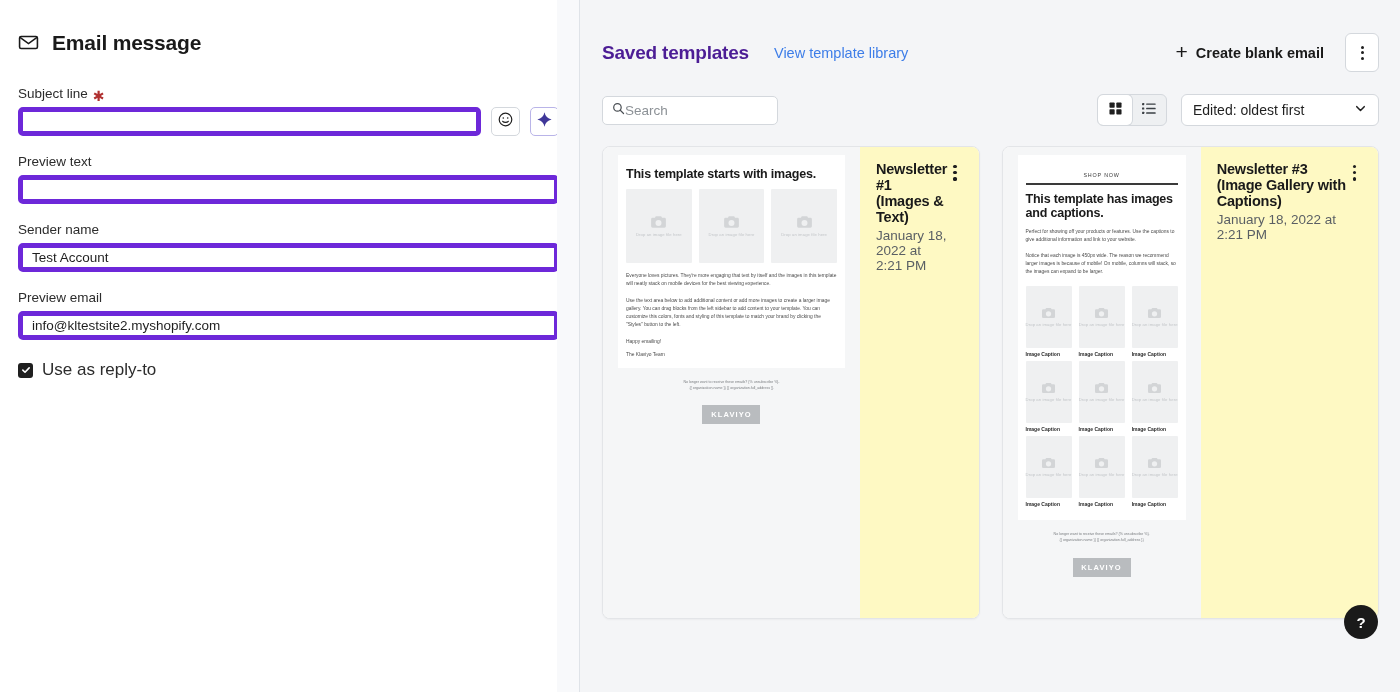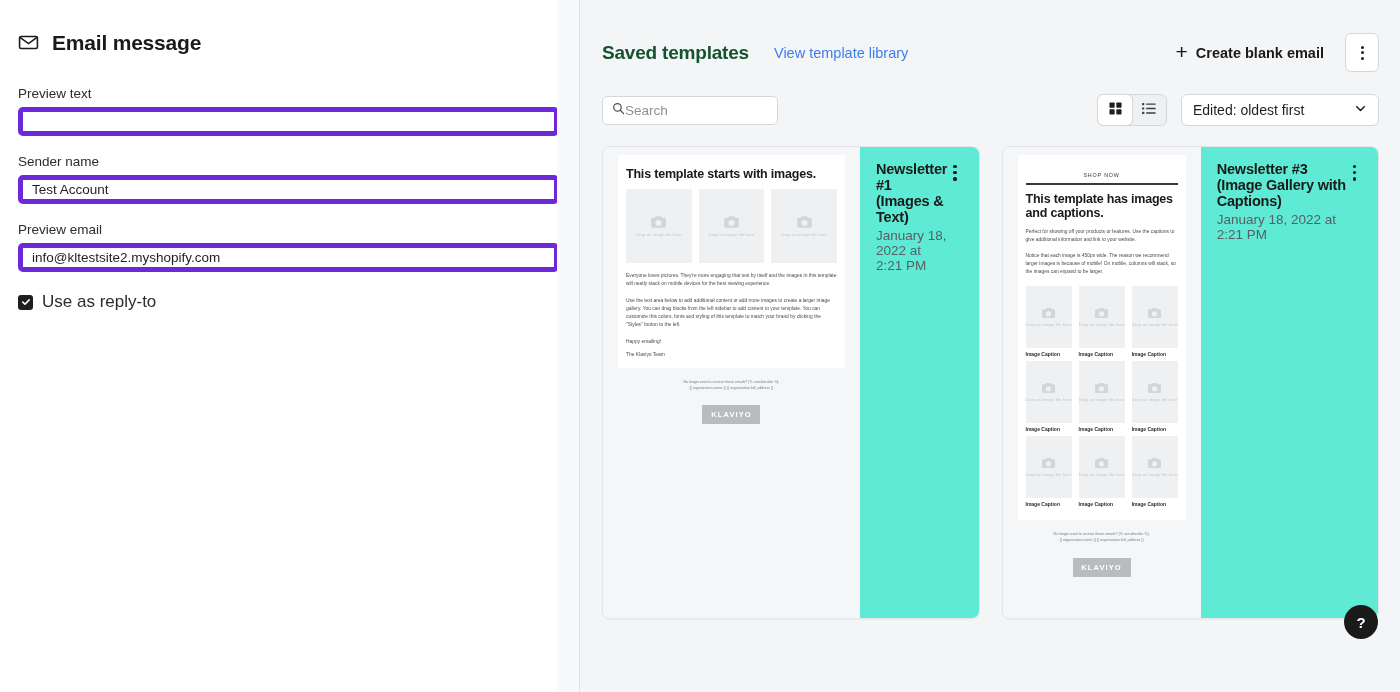--- a/index.html
+++ b/index.html
@@ -59,21 +59,21 @@
   }
   .cbox svg { display:block; }
   .cbox-label { font-size: 17px; color:#2c2c2c; }
 
   
   .right-panel {
     flex:1; height:692px; background:#f4f5f7;
     padding: 0; position:relative; overflow:hidden;
   }
   .rp-head { display:flex; align-items:center; padding: 33px 21px 0 22px; }
-  .rp-title { font-size: 19px; font-weight:700; color:#14532d; letter-spacing:-0.2px; }
+  .rp-title { font-size: 19px; font-weight:700; color:#4c1d95; letter-spacing:-0.2px; }
   .rp-link { font-size:14.5px; color:#3d7de8; margin-left: 25px; cursor:pointer; }
   .rp-head-spacer { flex:1; }
   .create-btn {
     display:flex; align-items:center; gap:8px; font-size:14.5px; font-weight:700;
     color:#1a1a1a; cursor:pointer; padding: 5px 8px;
   }
   .plus { font-size: 21px; font-weight: 400; line-height:1; position:relative; top:-1px;}
   .kebab-btn {
     width:34px; height:39px; border:1px solid #d4d8dd; border-radius:6px;
     background:#fff; display:flex; align-items:center; justify-content:center;
@@ -132,21 +132,21 @@
   .klaviyo {
     width: 58px; height: 19px; background:#b9bcbf; margin: 14px auto 0 auto;
     display:flex; align-items:center; justify-content:center;
     color:#fff; font-size:7.5px; font-weight:700; letter-spacing:1.1px;
   }
   .shopnow { text-align:center; font-size:5.4px; color:#3a3a3a; letter-spacing:0.8px; padding: 5px 0 5px 0;}
   .rule { height:1.6px; background:#3a3a3a; margin-bottom: 7px; }
   .caption { font-size:5px; font-weight:700; color:#2a2a2a; margin: 3px 0 4px 0; }
   .capcol { flex:1; }
 
-  .card-foot { padding: 14px 16px 32px 16px; display:flex; align-items:flex-start; background:#5eead4;justify-content:space-between;}
+  .card-foot { padding: 14px 16px 32px 16px; display:flex; align-items:flex-start; background:#fef9c3;justify-content:space-between;}
   .cf-text { flex:1; }
   .cf-title { font-size:14.5px; font-weight:700; color:#1a1a1a; letter-spacing:-0.2px; margin-bottom:3px;}
   .cf-date { font-size:13.5px; color:#5a5f64; }
   .cf-kebab { display:flex; flex-direction:column; gap:3px; align-items:center; padding: 4px 6px; cursor:pointer;}
   .cf-kebab i { width:3.2px; height:3.2px; background:#1f1f1f; border-radius:50%; display:block;}
 
   .help-fab {
     position:absolute; right: 22px; bottom: 53px; width:34px; height:34px;
     border-radius:50%; background:#1a1a1a; color:#fff; display:flex;
     align-items:center; justify-content:center; font-size:15px; font-weight:700;
@@ -163,20 +163,46 @@
     <div class="panel-head">
       <span>
         <svg class="env-icon" viewBox="0 0 20 20" fill="none" stroke="#1a1a1a" stroke-width="1.5">
           <rect x="1.5" y="4.3" width="17" height="11.4" rx="1.4"></rect>
           <path d="M1.9 5.2 L10 11 L18.1 5.2"></path>
         </svg>
       </span>
       <div class="panel-title">Email message</div>
     </div>
 
+    <div class="field">
+      <div class="field-label">
+        <span>Subject line</span>
+        <span class="req">✱</span>
+      </div>
+      <div class="input-row">
+        <input class="text-input" type="text" placeholder="" style="">
+        <div class="icon-btn">
+          <span>
+            <svg width="17" height="17" viewBox="0 0 20 20" fill="none" stroke="#1f1f1f" stroke-width="1.4">
+              <circle cx="10" cy="10" r="7.4"></circle>
+              <circle cx="7.4" cy="8.2" r="0.95" fill="#1f1f1f" stroke="none"></circle>
+              <circle cx="12.6" cy="8.2" r="0.95" fill="#1f1f1f" stroke="none"></circle>
+              <path d="M6.7 12.1 C8 13.7 12 13.7 13.3 12.1" stroke-linecap="round"></path>
+            </svg>
+          </span>
+        </div>
+        <div class="icon-btn ai">
+          <span>
+            <svg width="17" height="17" viewBox="0 0 20 20">
+              <path d="M10 1.6 C10.9 6.2 13.8 9.1 18.4 10 C13.8 10.9 10.9 13.8 10 18.4 C9.1 13.8 6.2 10.9 1.6 10 C6.2 9.1 9.1 6.2 10 1.6 Z" fill="#3f3799"></path>
+            </svg>
+          </span>
+        </div>
+      </div>
+    </div>
 
     <div class="field">
       <div class="field-label">Preview text</div>
       <input class="text-input wide" type="text" placeholder="" style="">
     </div>
 
     <div class="field">
       <div class="field-label">Sender name</div>
       <input class="text-input wide" type="text" value="Test Account" style="">
     </div>

